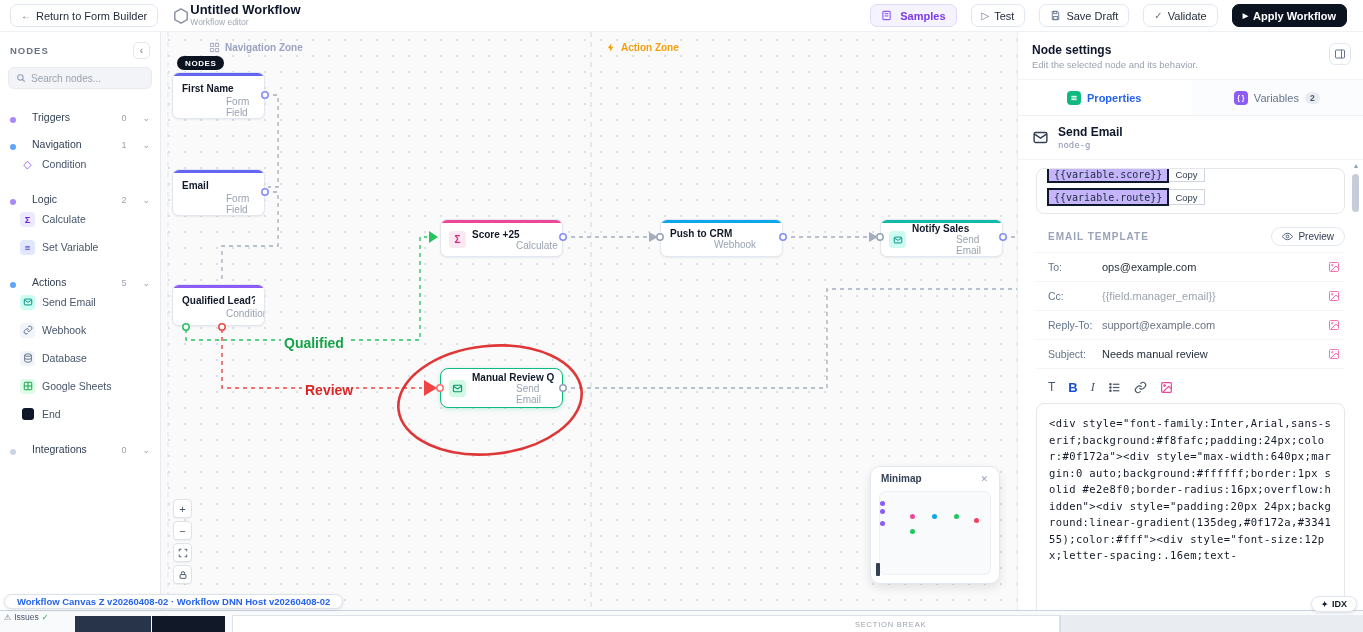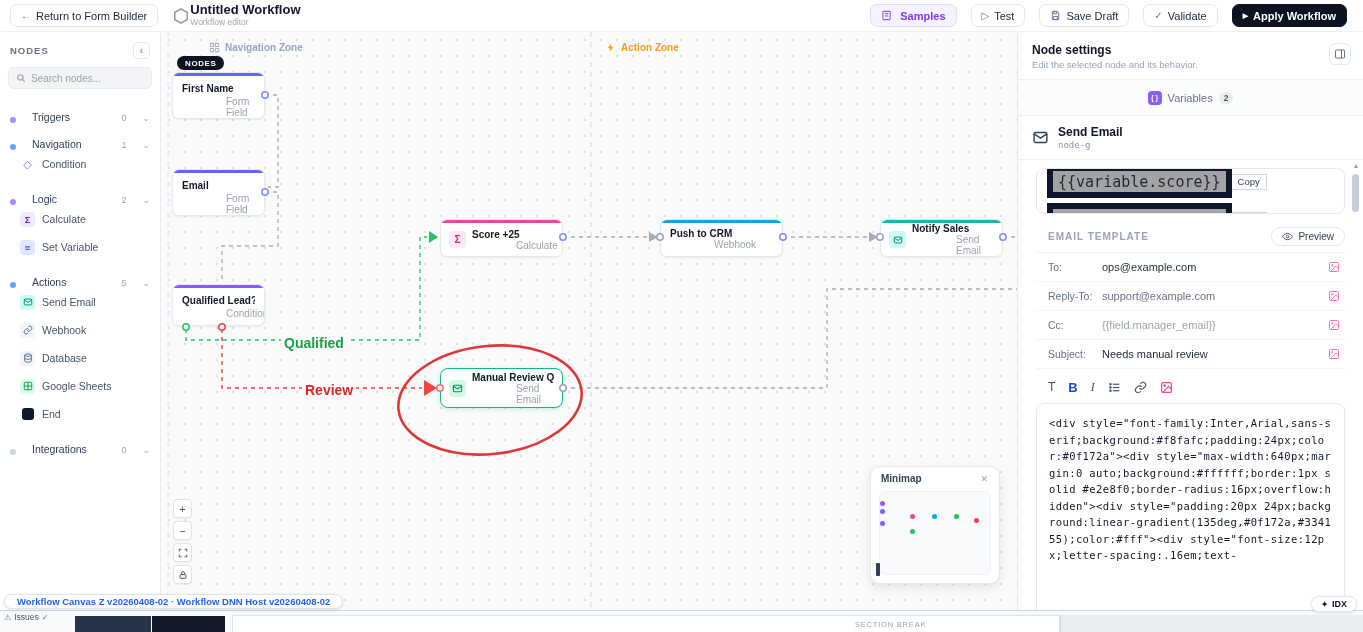--- a/index.html
+++ b/index.html
@@ -87,21 +87,21 @@
   .tab-ic { width:14px; height:14px; border-radius:4px; display:flex; align-items:center; justify-content:center; color:#fff; font-size:7px; font-weight:bold; flex:none; }
   .tab-ic.green { background:#10b981; } .tab-ic.violet { background:#8b5cf6; }
   .tab-badge { background:#e8ecf1; color:#475569; font-size:8.5px; font-weight:bold; padding:1px 5px; border-radius:8px; }
   .node-head { display:flex; align-items:center; gap:9px; padding:9px 14px; border-bottom:1px solid #f0f2f5; }
   .env-ic { color:#334155; display:inline-flex; }
   .nh-title { font-size:12px; font-weight:bold; color:#0f172a; }
   .nh-id { font-size:9px; color:#8a93b2; margin-top:1px; }
   .vars-box { margin:8px 18px 0 18px; border:1px solid #e5e7eb; border-radius:8px; padding:5px 10px; height:46px; overflow:hidden; }
   .var-row { display:flex; align-items:center; margin-bottom:5px; }
   .var-row.clip { margin-top:-9px; }
-  .var-token { font-size:15px; border:6px solid #0f172a; background:#a3a3a3; padding:1.5px 5px; color:#1f2937; }
+  .var-token { font-size:10px; border:2px solid #0f172a; background:#c4b5fd; padding:1.5px 5px; color:#1f2937; }
   .copy-btn { font-size:9.5px; border:1px solid #cfd6df; border-left:none; background:#fff; padding:1.5px 6px; color:#334155; }
   .tpl-row { margin:13px 18px 6px 18px; display:flex; align-items:center; justify-content:space-between; }
   .tpl-heading { font-size:10px; font-weight:bold; letter-spacing:1px; color:#9aa3b8; padding-left:12px; }
   .preview-btn { display:flex; align-items:center; gap:5px; border:1px solid #e2e8f0; border-radius:12px; padding:3px 10px; font-size:10px; color:#334155; background:#fff; }
   .fields { margin:0 18px; border-top:1px solid #f1f5f9; }
   .field-row { display:flex; align-items:center; height:29px; border-bottom:1px solid #f1f5f9; padding:0 2px 0 12px; }
   .f-label { width:54px; font-size:10.5px; color:#64748b; flex:none; }
   .f-value { flex:1; font-size:11px; color:#1f2937; }
   .f-value.muted { color:#9ca3af; }
   .f-ic { width:18px; display:flex; justify-content:center; color:#f472b6; }
@@ -441,20 +441,30 @@
     <div class="s-title">Node settings</div>
     <div class="s-sub">Edit the selected node and its behavior.</div>
     <button class="panel-toggle">
         <svg width="12" height="12" viewBox="0 0 24 24" fill="none" stroke="currentColor" stroke-width="2">
           <rect x="3" y="4" width="18" height="16" rx="2"></rect>
           <line x1="15" y1="4" x2="15" y2="20"></line>
         </svg>
       </button>
   </div>
   <div class="tabs">
+    <div class="tab active">
+      <span class="tab-ic green">
+          <svg width="8" height="8" viewBox="0 0 24 24" fill="none" stroke="#fff" stroke-width="3">
+            <line x1="4" y1="7" x2="20" y2="7"></line>
+            <line x1="4" y1="12" x2="20" y2="12"></line>
+            <line x1="4" y1="17" x2="20" y2="17"></line>
+          </svg>
+        </span>
+      <span>Properties</span>
+    </div>
     <div class="tab">
       <span class="tab-ic violet">{ }</span>
       <span>Variables</span>
       <span class="tab-badge">2</span>
     </div>
   </div>
   <div class="node-head">
     <span class="env-ic">
         <svg width="17" height="17" viewBox="0 0 24 24" fill="none" stroke="currentColor" stroke-width="2">
           <rect x="3" y="5" width="18" height="14" rx="2"></rect>
@@ -494,33 +504,33 @@
       <span class="f-value">ops@example.com</span>
       <button class="f-ic">
           <svg width="12" height="12" viewBox="0 0 24 24" fill="none" stroke="currentColor" stroke-width="2">
             <rect x="3" y="3" width="18" height="18" rx="2"></rect>
             <circle cx="8.5" cy="8.5" r="1.5"></circle>
             <path d="M21 15l-5-5L5 21"></path>
           </svg>
         </button>
     </div>
     <div class="field-row">
-      <span class="f-label">Reply-To:</span>
-      <span class="f-value" style="color:#6b7280">support@example.com</span>
+      <span class="f-label">Cc:</span>
+      <span class="f-value muted">{{field.manager_email}}</span>
       <button class="f-ic">
           <svg width="12" height="12" viewBox="0 0 24 24" fill="none" stroke="currentColor" stroke-width="2">
             <rect x="3" y="3" width="18" height="18" rx="2"></rect>
             <circle cx="8.5" cy="8.5" r="1.5"></circle>
             <path d="M21 15l-5-5L5 21"></path>
           </svg>
         </button>
     </div>
     <div class="field-row">
-      <span class="f-label">Cc:</span>
-      <span class="f-value muted">{{field.manager_email}}</span>
+      <span class="f-label">Reply-To:</span>
+      <span class="f-value" style="color:#6b7280">support@example.com</span>
       <button class="f-ic">
           <svg width="12" height="12" viewBox="0 0 24 24" fill="none" stroke="currentColor" stroke-width="2">
             <rect x="3" y="3" width="18" height="18" rx="2"></rect>
             <circle cx="8.5" cy="8.5" r="1.5"></circle>
             <path d="M21 15l-5-5L5 21"></path>
           </svg>
         </button>
     </div>
     <div class="field-row">
       <span class="f-label">Subject:</span>

